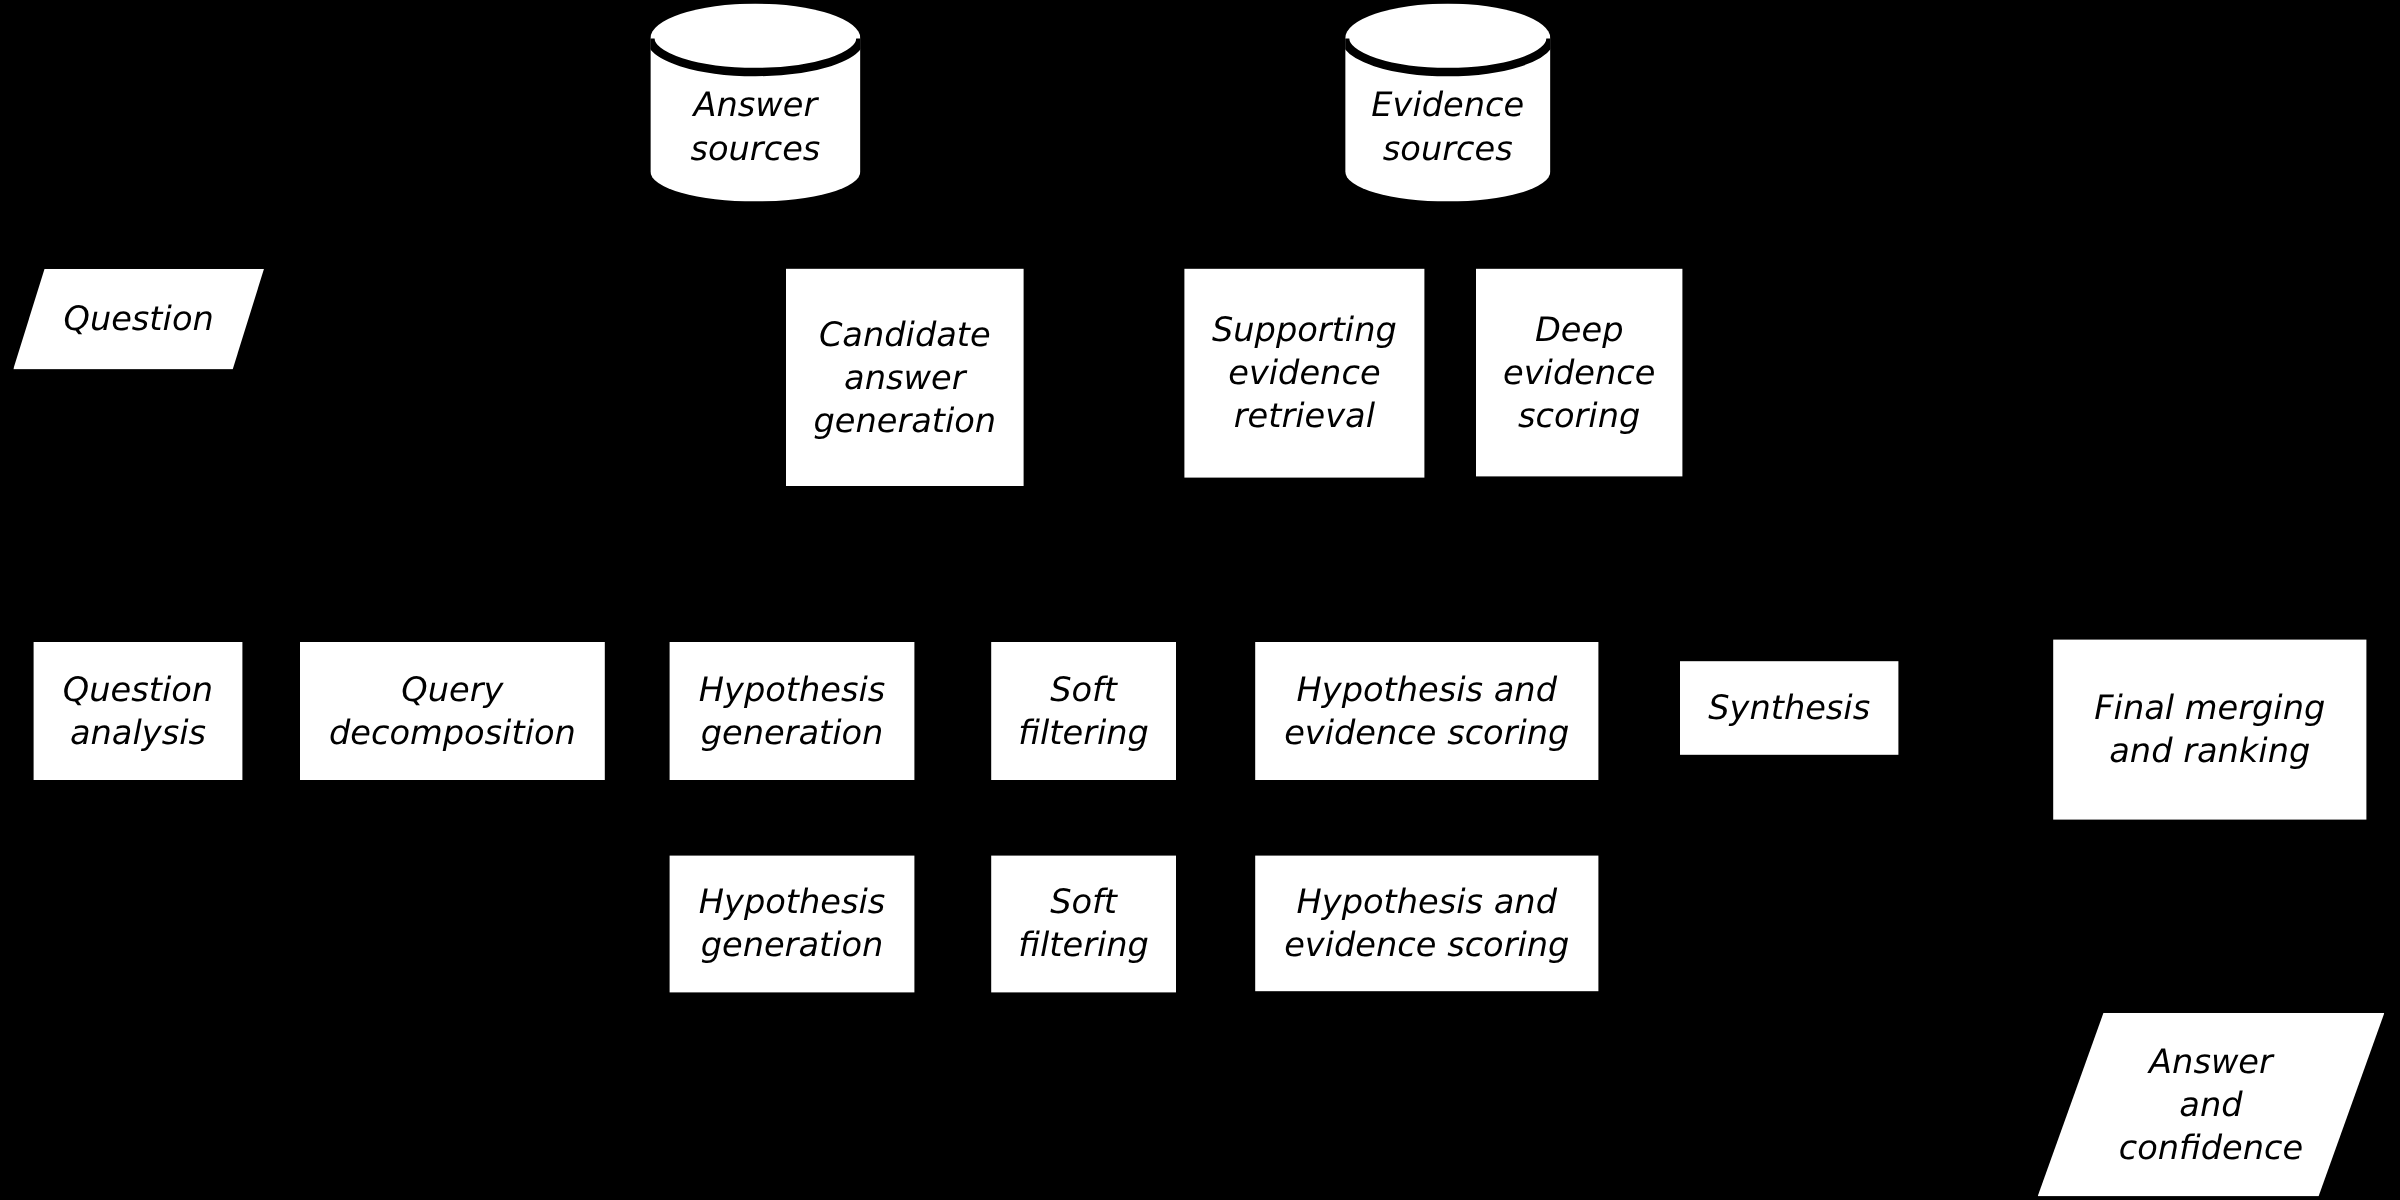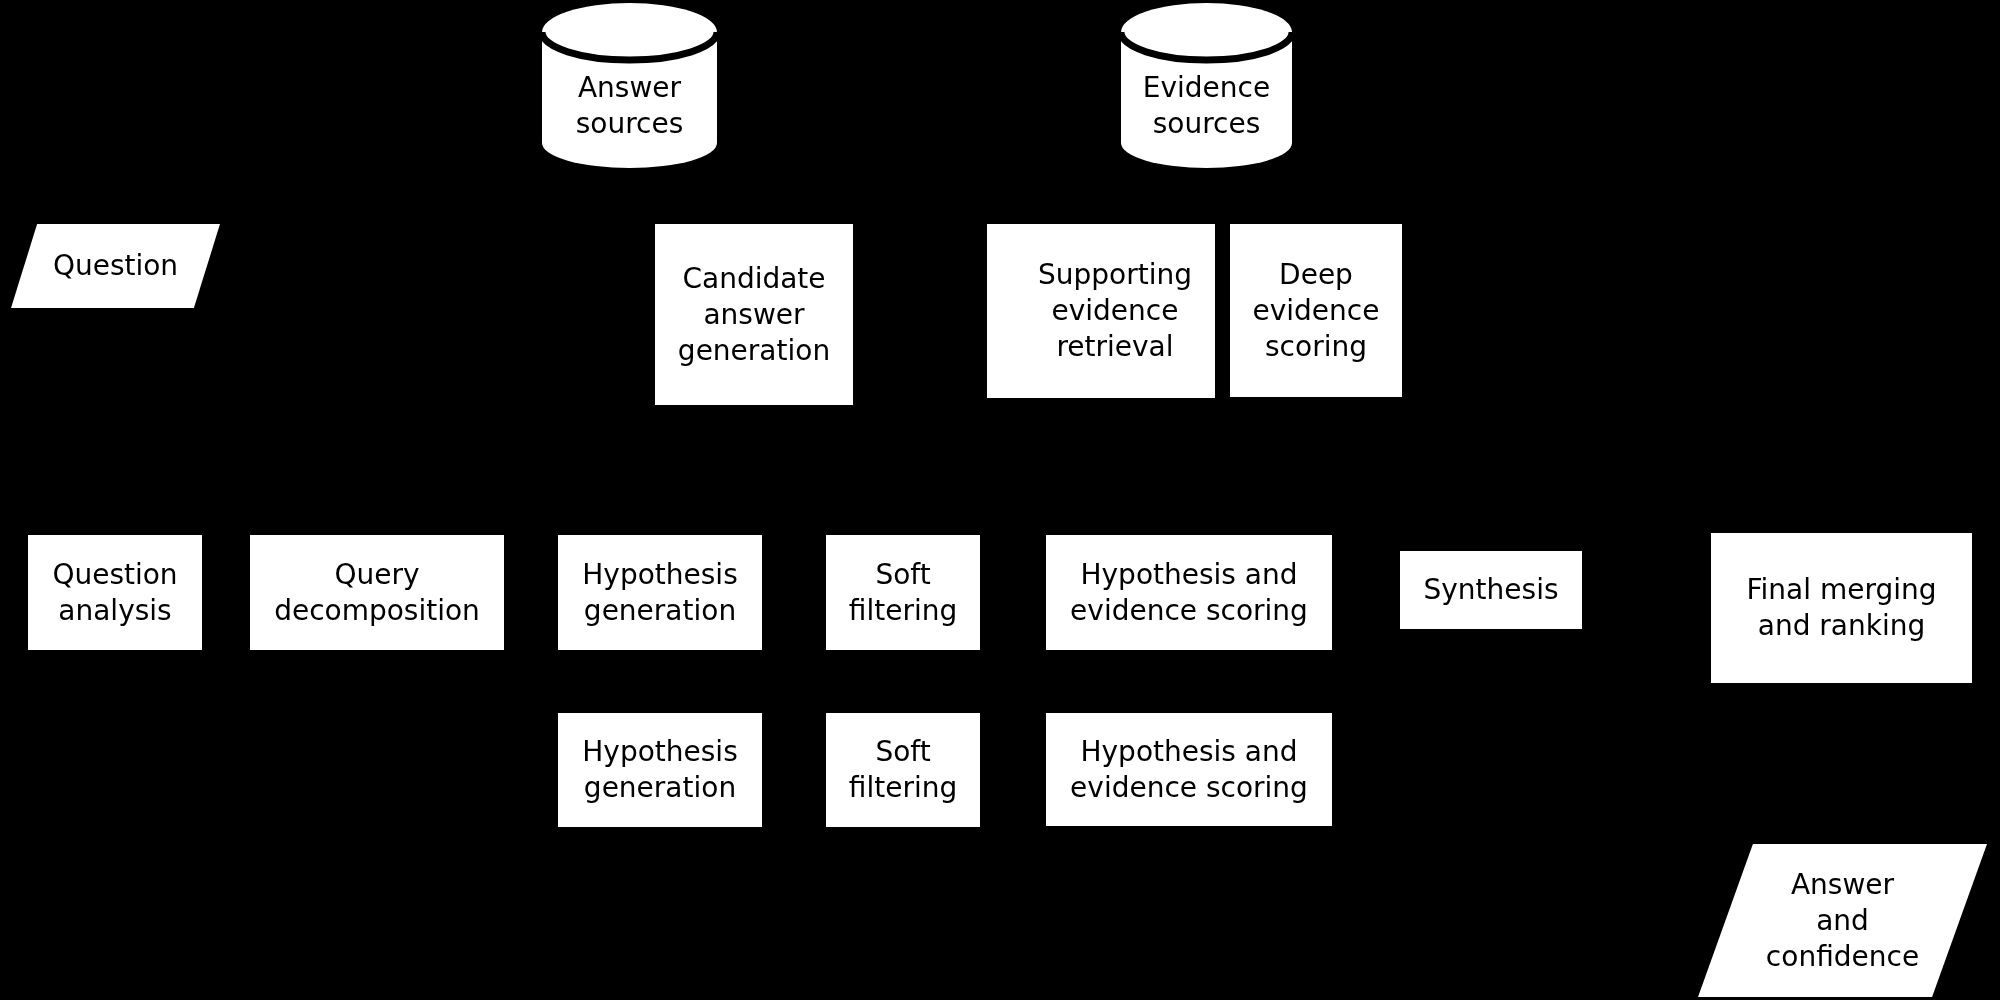--- a/index.html
+++ b/index.html
@@ -8,20 +8,21 @@
     --node-text:#000000;
     --rim-stroke:#000000;
   }
   html,body{margin:0;padding:0;background:var(--background);}
   #stage{
     position:relative;
     width:2000px;height:1000px;
     background:var(--background);
     overflow:hidden;
     font-family:"DejaVu Sans","Liberation Sans",sans-serif;
+    font-style:italic;
   }
   .node{
     position:absolute;
     display:flex;align-items:center;justify-content:center;
     color:var(--node-text);
     font-size:28px;line-height:36px;
     text-align:center;
   }
   .label{white-space:pre-line;}
   .rect,.para{background:var(--node-fill);}
@@ -39,21 +40,21 @@
   
   .n-answer-sources   {left:542px;  top:3px;   width:175px; height:165px;}
   .n-evidence-sources {left:1121px; top:3px;   width:171px; height:165px;}
   .n-trained-models   {left:1578px; top:642px; width:127px; height:163px;}
 
   .n-question          {left:11px;   top:224px; width:209px; height:84px;}
   .n-answer-confidence {left:1698px; top:844px; width:289px; height:153px;}
 
   .n-primary-search                {left:427px;  top:225px; width:172px; height:173px;}
   .n-candidate-answer-generation   {left:655px;  top:224px; width:198px; height:181px;}
-  .n-supporting-evidence-retrieval {left:987px;  top:224px; width:200px; height:174px;padding-left:28px;}
+  .n-supporting-evidence-retrieval {left:987px;  top:224px; width:200px; height:174px;}
   .n-deep-evidence-scoring         {left:1230px; top:224px; width:172px; height:173px;}
 
   .n-question-analysis             {left:28px;   top:535px; width:174px; height:115px;}
   .n-query-decomposition           {left:250px;  top:535px; width:254px; height:115px;}
   .n-hypothesis-generation-1       {left:558px;  top:535px; width:204px; height:115px;}
   .n-soft-filtering-1              {left:826px;  top:535px; width:154px; height:115px;}
   .n-hypothesis-evidence-scoring-1 {left:1046px; top:535px; width:286px; height:115px;}
   .n-synthesis                     {left:1400px; top:551px; width:182px; height:78px;}
   .n-final-merging-ranking         {left:1711px; top:533px; width:261px; height:150px;}
 

